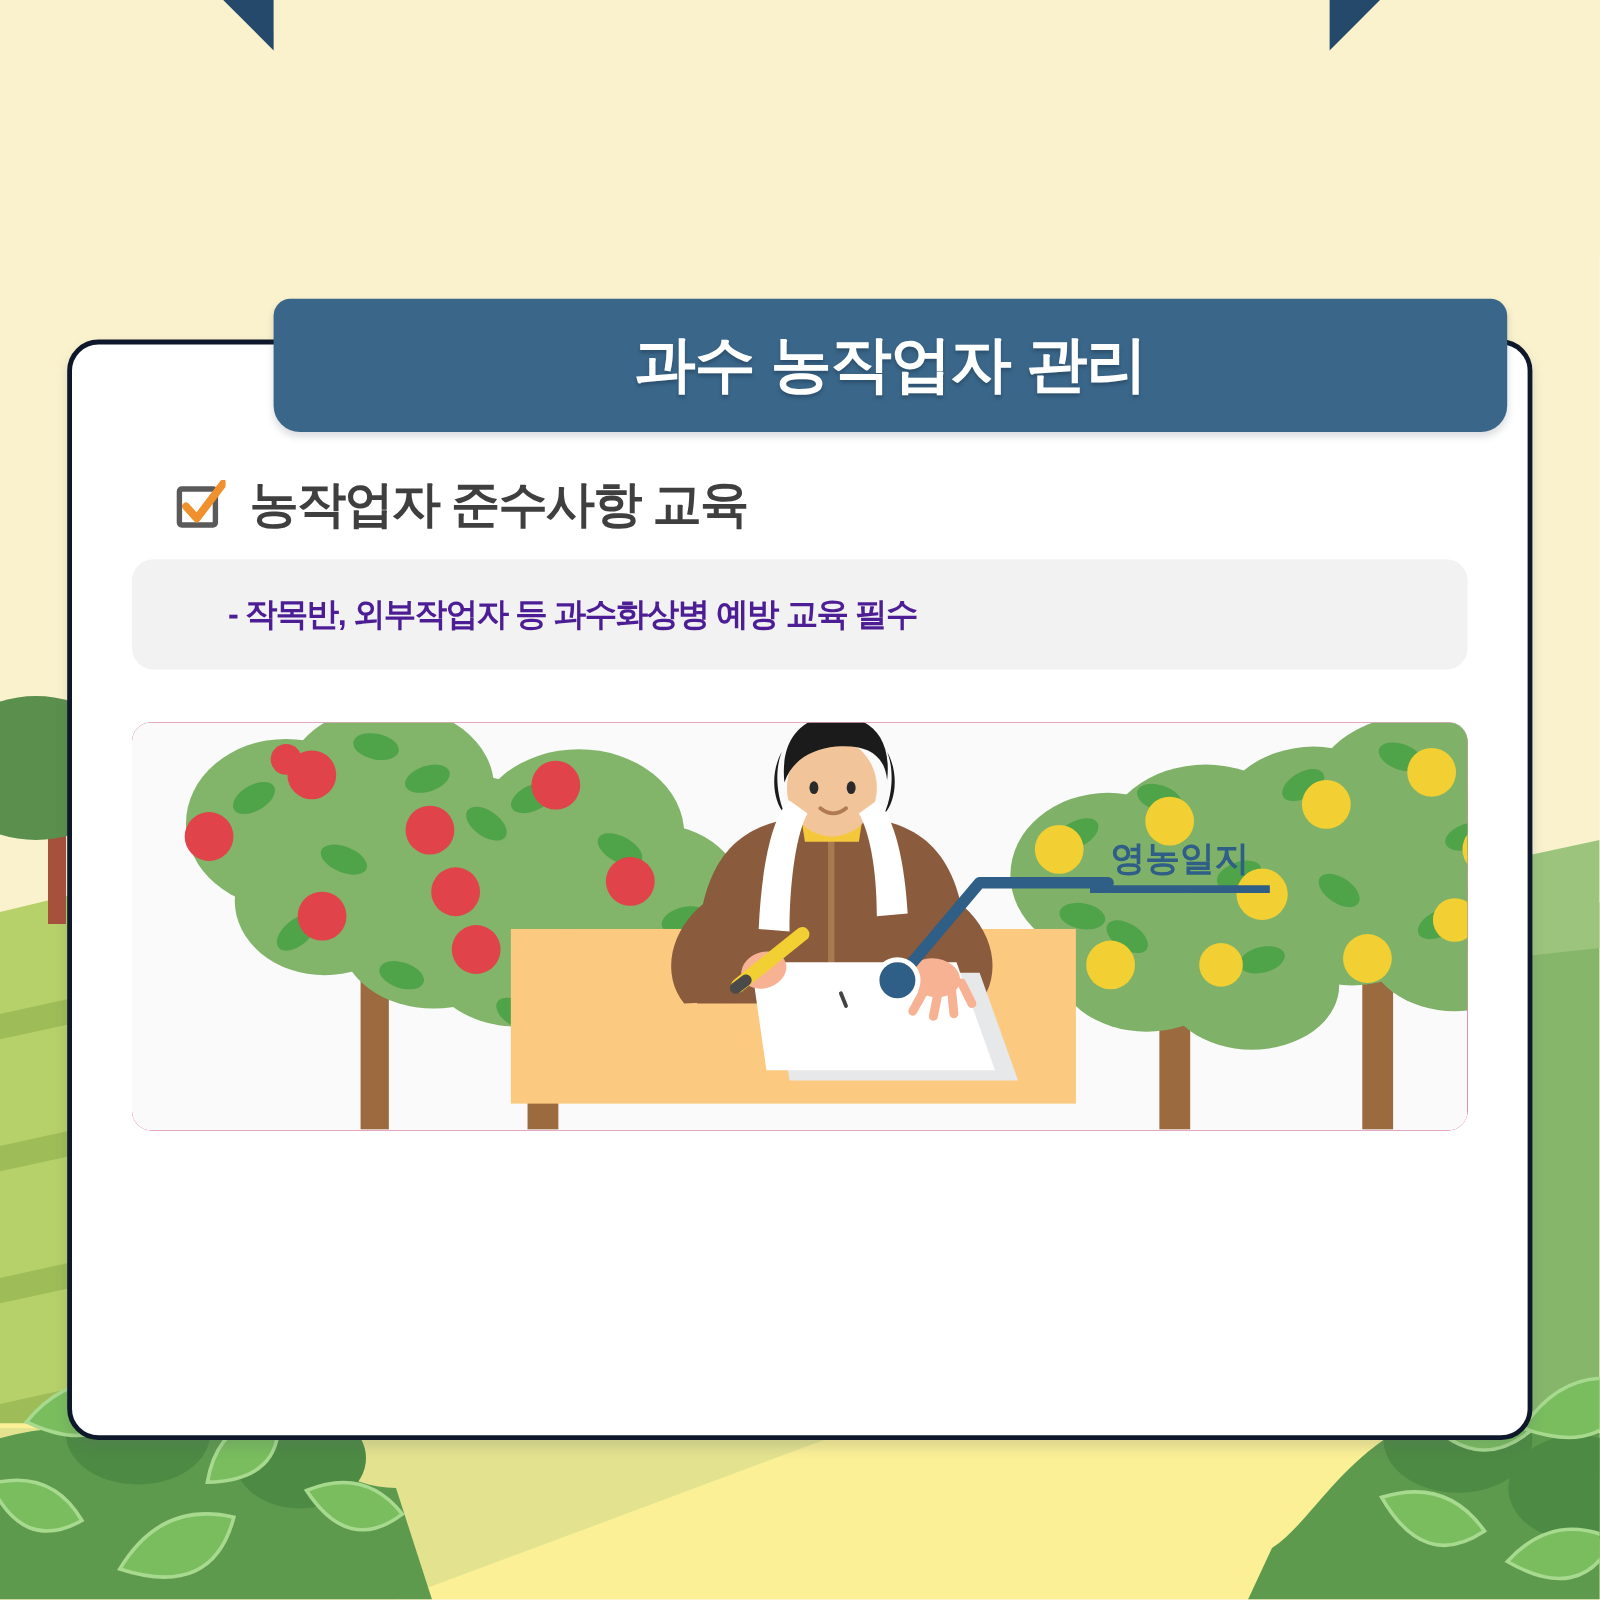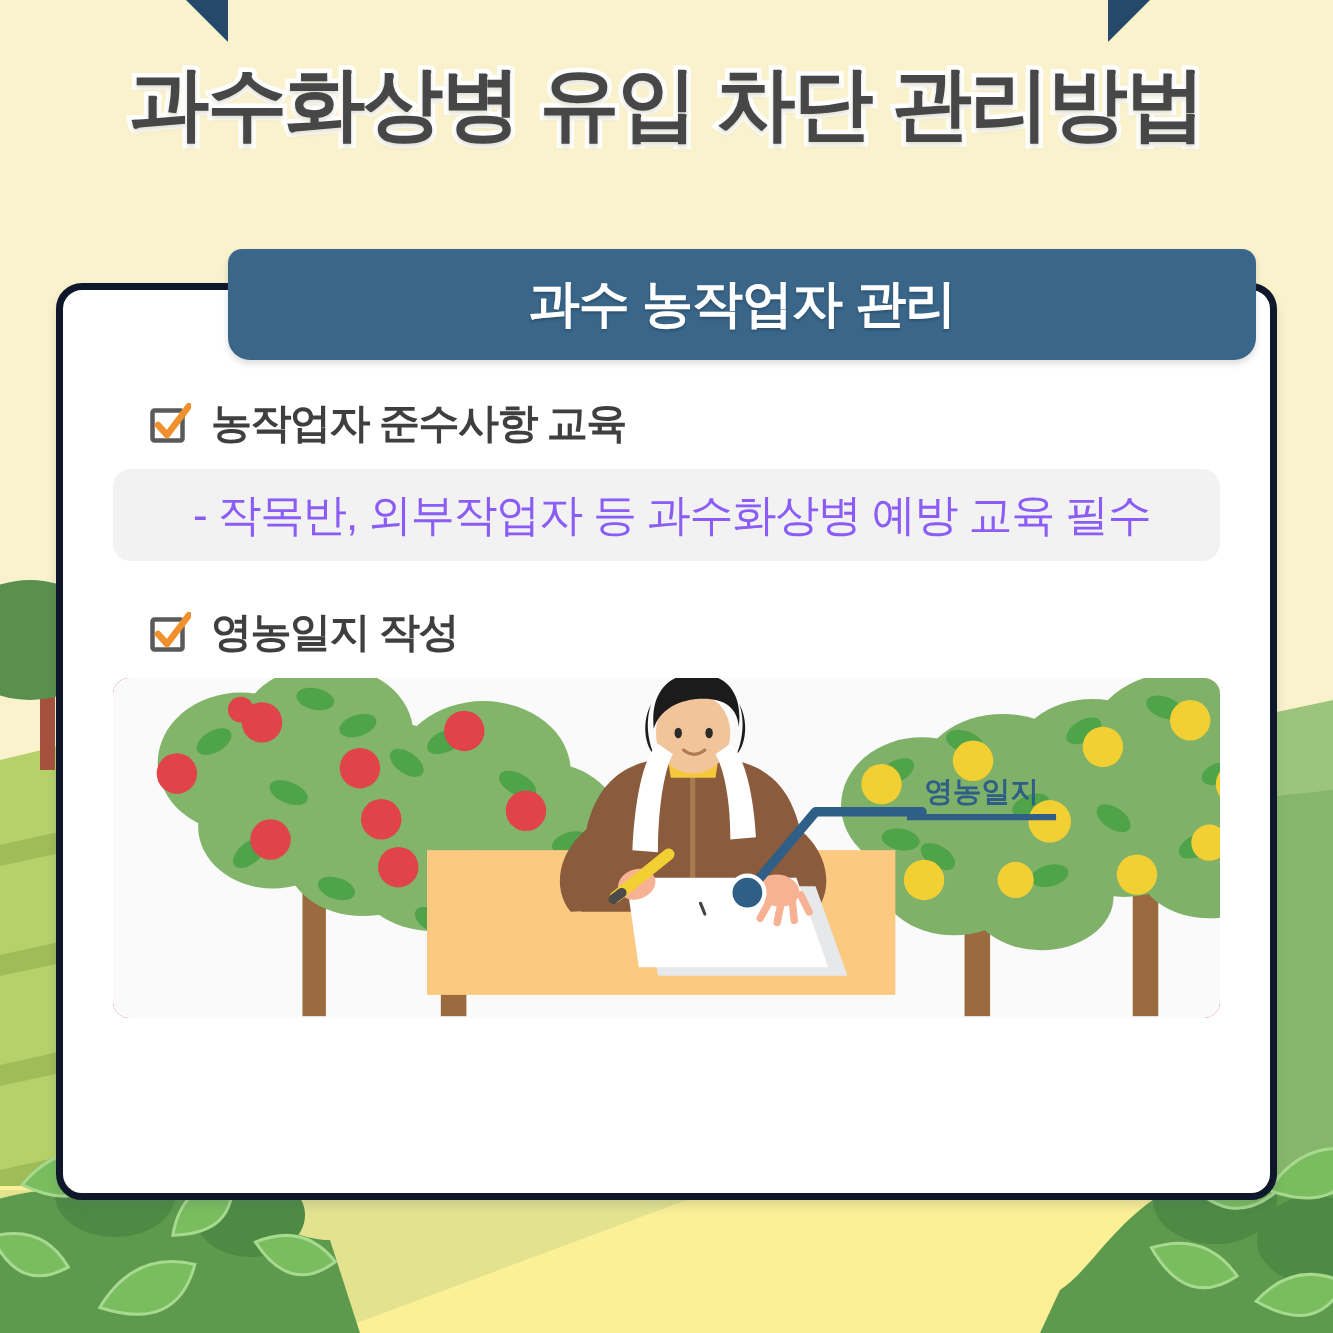--- a/index.html
+++ b/index.html
@@ -54,21 +54,21 @@
   }
 
   
   .card {
     position: absolute;
     left: 56px;
     top: 283px;
     width: 1221px;
     height: 917px;
     background: #ffffff;
-    border: 7px solid #0f172a;
+    border: 4px solid #0f172a;
     border-radius: 26px;
     box-sizing: border-box;
     box-shadow: 0 6px 10px rgba(90,100,110,0.18);
     z-index: 10;
   }
 
   
   .banner {
     position: absolute;
     left: 228px;
@@ -144,23 +144,23 @@
     background: #f2f2f2;
     border-radius: 18px;
     height: 92px;
     display: flex;
     align-items: center;
     padding-left: 80px;
     box-sizing: border-box;
     margin-bottom: 44px;
   }
   .detail-text {
-    font-size: 44px;
-    font-weight: 400;
-    color: #8b5cf6;
+    font-size: 27px;
+    font-weight: 700;
+    color: #4c1d95;
     letter-spacing: -1.2px;
     white-space: nowrap;
   }
 
   
   .illus {
     margin-top: 6px;
     background: #be185d;
     border-radius: 16px;
     height: 340px;
@@ -220,23 +220,20 @@
       <ellipse cx="1315" cy="1240" rx="58" ry="44" fill="#4d8a43"></ellipse>
       <g fill="#79bd5e" stroke="#a7d98e" stroke-width="3">
         <path d="M1180,1185 q50,-40 100,-8 q-38,56 -100,8 Z" transform="rotate(14 1230 1180)"></path>
         <path d="M1265,1175 q50,-40 100,-8 q-38,56 -100,8 Z" transform="rotate(-18 1315 1170)"></path>
         <path d="M1150,1265 q44,-36 90,-6 q-34,50 -90,6 Z" transform="rotate(22 1195 1260)"></path>
         <path d="M1255,1295 q44,-36 90,-6 q-34,50 -90,6 Z" transform="rotate(-8 1300 1290)"></path>
       </g>
     </g>
   </svg>
 
-  <div class="title-wrap">
-    <span class="title">과수화상병 유입 차단 관리방법</span>
-  </div>
 
   <div class="fold fold-left"></div>
   <div class="fold fold-right"></div>
   <div class="banner">
     <span class="banner-text">과수 농작업자 관리</span>
   </div>
 
   <div class="card">
     <div class="content">
 
@@ -246,29 +243,20 @@
             <rect x="3.5" y="7.5" width="30" height="30" rx="2" fill="none" stroke="#5a5a5a" stroke-width="4.5"></rect>
             <path d="M9 22 L18 32 L40 3" fill="none" stroke="#f0912e" stroke-width="6.5" stroke-linecap="round" stroke-linejoin="round"></path>
           </svg>
         </span>
         <span class="item-title">농작업자 준수사항 교육</span>
       </div>
       <div class="detail-box">
         <span class="detail-text">- 작목반, 외부작업자 등 과수화상병 예방 교육 필수</span>
       </div>
 
-      <div class="item-head">
-        <span class="chk">
-          <svg viewBox="0 0 42 42" width="42" height="42">
-            <rect x="3.5" y="7.5" width="30" height="30" rx="2" fill="none" stroke="#5a5a5a" stroke-width="4.5"></rect>
-            <path d="M9 22 L18 32 L40 3" fill="none" stroke="#f0912e" stroke-width="6.5" stroke-linecap="round" stroke-linejoin="round"></path>
-          </svg>
-        </span>
-        <span class="item-title">영농일지 작성</span>
-      </div>
 
       <div class="illus">
         <svg viewBox="0 0 1040 340" preserveAspectRatio="xMidYMid slice">
           <rect x="0" y="0" width="1040" height="340" fill="#fafafa"></rect>
 
           <g>
 
             <rect x="178" y="110" width="22" height="218" fill="#9c6a3f"></rect>
             <path d="M190 160 L150 132" stroke="#9c6a3f" stroke-width="12" stroke-linecap="round"></path>
             <path d="M190 200 L228 176" stroke="#9c6a3f" stroke-width="10" stroke-linecap="round"></path>

